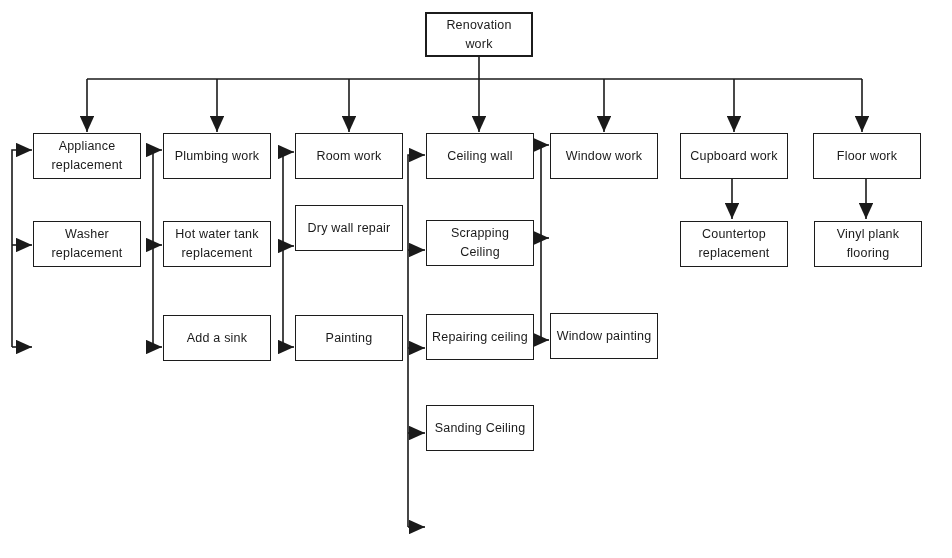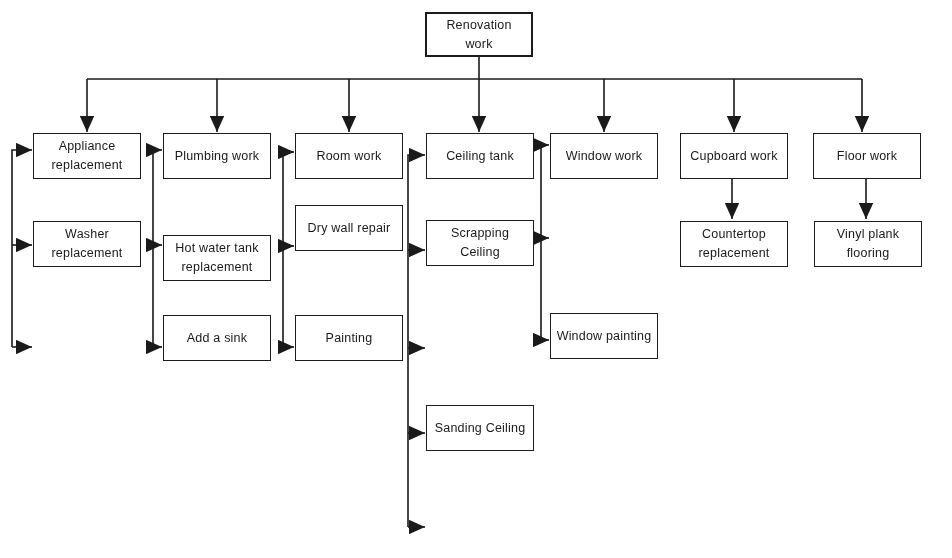--- a/index.html
+++ b/index.html
@@ -119,29 +119,30 @@
       </g>
     </g>
   </svg>
 
   <div class="node root">Renovation work</div>
 
   <div class="node" style="left:33px; top:133px;">Appliance replacement</div>
   <div class="node" style="left:33px; top:221px;">Washer replacement</div>
 
   <div class="node" style="left:163px; top:133px;">Plumbing work</div>
-  <div class="node" style="left:163px; top:221px;margin-top:14px;">Hot water tank replacement</div>
+  <div class="node" style="left:163px; top:221px;">Hot water tank replacement</div>
   <div class="node" style="left:163px; top:315px;">Add a sink</div>
 
   <div class="node" style="left:295px; top:133px;">Room work</div>
   <div class="node" style="left:295px; top:205px;">Dry wall repair</div>
   <div class="node" style="left:295px; top:315px;">Painting</div>
 
-  <div class="node" style="left:426px; top:133px;">Ceiling tank</div>
+  <div class="node" style="left:426px; top:133px;">Ceiling wall</div>
   <div class="node" style="left:426px; top:220px;">Scrapping Ceiling</div>
+  <div class="node" style="left:426px; top:314px;">Repairing ceiling</div>
   <div class="node" style="left:426px; top:405px;">Sanding Ceiling</div>
 
   <div class="node" style="left:550px; top:133px;">Window work</div>
   <div class="node" style="left:550px; top:313px;">Window painting</div>
 
   <div class="node" style="left:680px; top:133px;">Cupboard work</div>
   <div class="node" style="left:680px; top:221px;">Countertop replacement</div>
 
   <div class="node" style="left:813px; top:133px;">Floor work</div>
   <div class="node" style="left:814px; top:221px;">Vinyl plank flooring</div>

